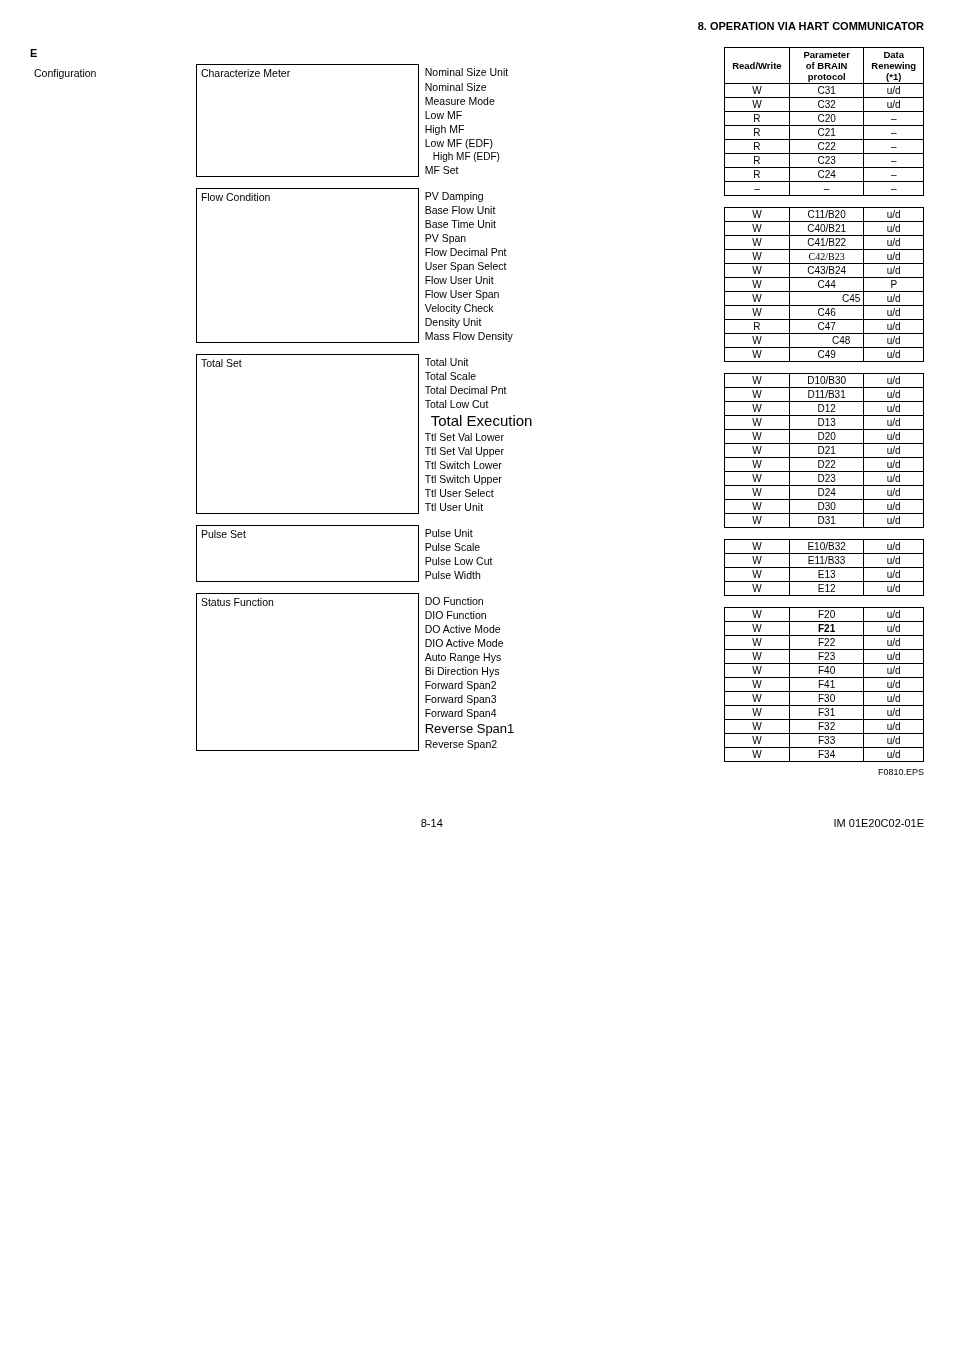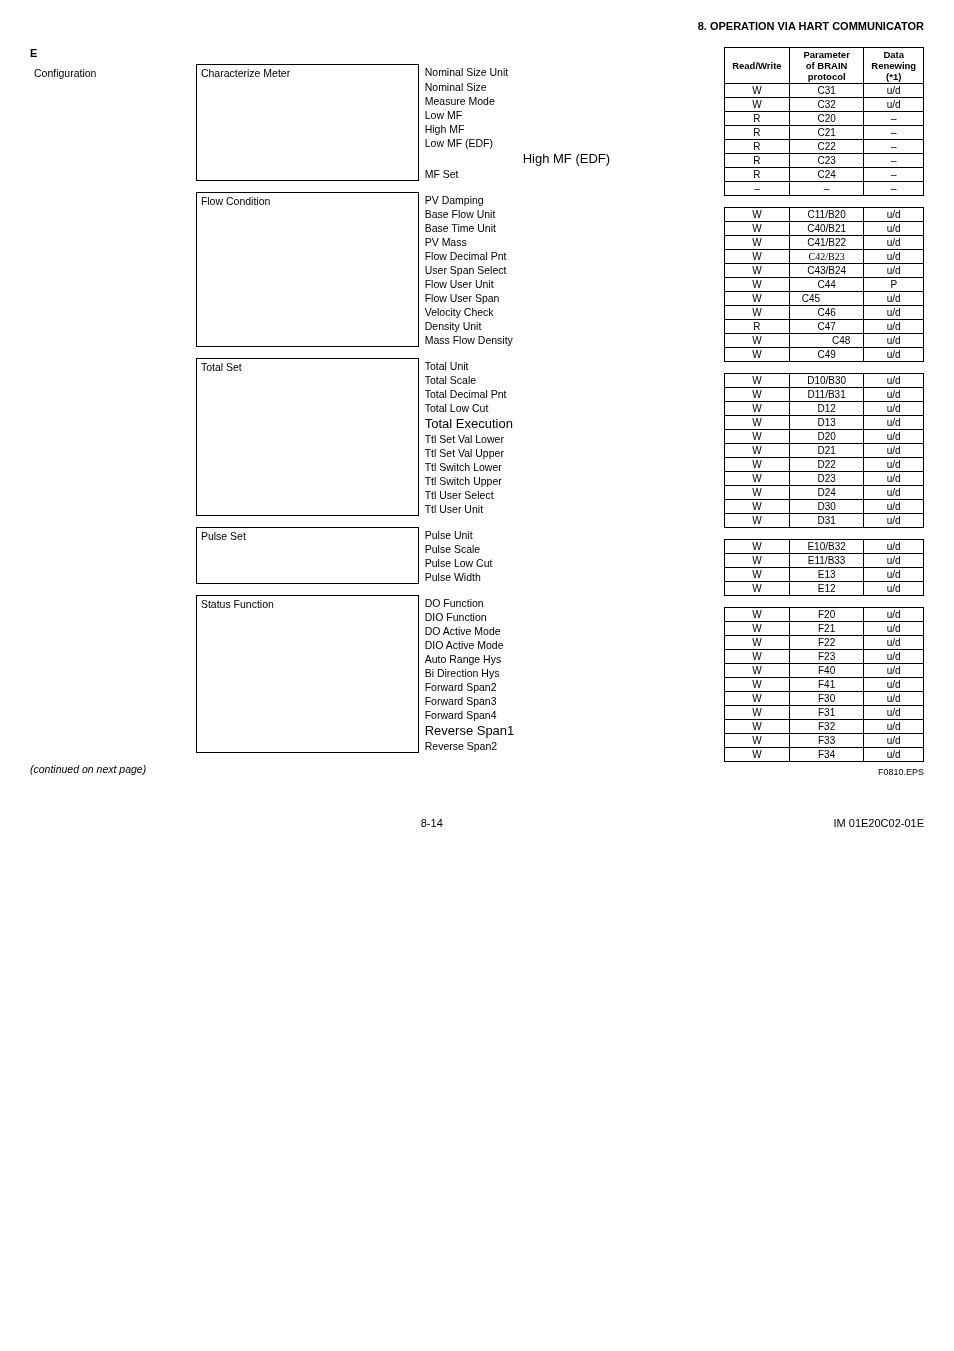--- a/index.html
+++ b/index.html
@@ -106,21 +106,21 @@
           <tr>
             <td style="vertical-align: top; width: 90px; padding-top: 2px; font-size: 10.5px;"></td>
             <td style="width: 160px; padding-left: 6px; font-size: 10.5px;">High MF</td>
           </tr>
           <tr>
             <td style="vertical-align: top; width: 90px; padding-top: 2px; font-size: 10.5px;"></td>
             <td style="width: 160px; padding-left: 6px; font-size: 10.5px;">Low MF (EDF)</td>
           </tr>
           <tr>
             <td style="vertical-align: top; width: 90px; padding-top: 2px; font-size: 10.5px;"></td>
-            <td style="width: 160px; padding-left: 4px; font-size: 13px; text-align: center;">High MF (EDF)</td>
+            <td style="width: 160px; padding-left: 14px; font-size: 10px;">High MF (EDF)</td>
           </tr>
           <tr>
             <td style="vertical-align: top; width: 90px; padding-top: 2px; font-size: 10.5px;"></td>
             <td style="width: 160px; padding-left: 6px; font-size: 10.5px;">MF Set</td>
           </tr>
           <tr>
             <td colspan="3" style="height:12px;"></td>
           </tr>
           <tr>
             <td style="vertical-align: top; width: 90px; padding-top: 2px; font-size: 10.5px;"></td>
@@ -130,21 +130,21 @@
           <tr>
             <td style="vertical-align: top; width: 90px; padding-top: 2px; font-size: 10.5px;"></td>
             <td style="width: 160px; padding-left: 6px; font-size: 10.5px;">Base Flow Unit</td>
           </tr>
           <tr>
             <td style="vertical-align: top; width: 90px; padding-top: 2px; font-size: 10.5px;"></td>
             <td style="width: 160px; padding-left: 6px; font-size: 10.5px;">Base Time Unit</td>
           </tr>
           <tr>
             <td style="vertical-align: top; width: 90px; padding-top: 2px; font-size: 10.5px;"></td>
-            <td style="width: 160px; padding-left: 6px; font-size: 10.5px;">PV Mass</td>
+            <td style="width: 160px; padding-left: 6px; font-size: 10.5px;">PV Span</td>
           </tr>
           <tr>
             <td style="vertical-align: top; width: 90px; padding-top: 2px; font-size: 10.5px;"></td>
             <td style="width: 160px; padding-left: 6px; font-size: 10.5px;">Flow Decimal Pnt</td>
           </tr>
           <tr>
             <td style="vertical-align: top; width: 90px; padding-top: 2px; font-size: 10.5px;"></td>
             <td style="width: 160px; padding-left: 6px; font-size: 10.5px;">User Span Select</td>
           </tr>
           <tr>
@@ -182,21 +182,21 @@
           <tr>
             <td style="vertical-align: top; width: 90px; padding-top: 2px; font-size: 10.5px;"></td>
             <td style="width: 160px; padding-left: 6px; font-size: 10.5px;">Total Decimal Pnt</td>
           </tr>
           <tr>
             <td style="vertical-align: top; width: 90px; padding-top: 2px; font-size: 10.5px;"></td>
             <td style="width: 160px; padding-left: 6px; font-size: 10.5px;">Total Low Cut</td>
           </tr>
           <tr>
             <td style="vertical-align: top; width: 90px; padding-top: 2px; font-size: 10.5px;"></td>
-            <td style="width: 160px; padding-left: 6px; font-size: 13px;">Total Execution</td>
+            <td style="width: 160px; padding-left: 12px; font-size: 15px;">Total Execution</td>
           </tr>
           <tr>
             <td style="vertical-align: top; width: 90px; padding-top: 2px; font-size: 10.5px;"></td>
             <td style="width: 160px; padding-left: 6px; font-size: 10.5px;">Ttl Set Val Lower</td>
           </tr>
           <tr>
             <td style="vertical-align: top; width: 90px; padding-top: 2px; font-size: 10.5px;"></td>
             <td style="width: 160px; padding-left: 6px; font-size: 10.5px;">Ttl Set Val Upper</td>
           </tr>
           <tr>
@@ -278,21 +278,20 @@
           <tr>
             <td style="vertical-align: top; width: 90px; padding-top: 2px; font-size: 10.5px;"></td>
             <td style="width: 160px; padding-left: 6px; font-size: 13px;">Reverse Span1</td>
           </tr>
           <tr>
             <td style="vertical-align: top; width: 90px; padding-top: 2px; font-size: 10.5px;"></td>
             <td style="width: 160px; padding-left: 6px; font-size: 10.5px;">Reverse Span2</td>
           </tr>
         </tbody>
       </table>
-    <div class="continued">(continued on next page)</div>
   </div>
 
   <div class="right-section">
     <table class="right-table" id="rightTable">
       <thead>
         <tr>
           <th class="rw-col">Read/Write</th>
           <th class="param-col">Parameter<br>of BRAIN<br>protocol</th>
           <th class="data-col">Data<br>Renewing<br>(*1)</th>
         </tr>
@@ -367,21 +366,21 @@
             <td style="border: 1px solid rgb(0, 0, 0); text-align: center; padding: 1px 3px; white-space: nowrap;">C43/B24</td>
             <td style="border: 1px solid rgb(0, 0, 0); text-align: center; padding: 1px 3px;">u/d</td>
           </tr>
           <tr>
             <td style="border: 1px solid rgb(0, 0, 0); text-align: center; padding: 1px 3px;">W</td>
             <td style="border: 1px solid rgb(0, 0, 0); text-align: center; padding: 1px 3px; white-space: nowrap;">C44</td>
             <td style="border: 1px solid rgb(0, 0, 0); text-align: center; padding: 1px 3px;">P</td>
           </tr>
           <tr>
             <td style="border: 1px solid rgb(0, 0, 0); text-align: center; padding: 1px 3px;">W</td>
-            <td style="border: 1px solid rgb(0, 0, 0); text-align: left; padding: 1px 12px; white-space: nowrap;">C45</td>
+            <td style="border: 1px solid rgb(0, 0, 0); text-align: right; padding: 1px 3px; white-space: nowrap;">C45</td>
             <td style="border: 1px solid rgb(0, 0, 0); text-align: center; padding: 1px 3px;">u/d</td>
           </tr>
           <tr>
             <td style="border: 1px solid rgb(0, 0, 0); text-align: center; padding: 1px 3px;">W</td>
             <td style="border: 1px solid rgb(0, 0, 0); text-align: center; padding: 1px 3px; white-space: nowrap;">C46</td>
             <td style="border: 1px solid rgb(0, 0, 0); text-align: center; padding: 1px 3px;">u/d</td>
           </tr>
           <tr>
             <td style="border: 1px solid rgb(0, 0, 0); text-align: center; padding: 1px 3px;">R</td>
             <td style="border: 1px solid rgb(0, 0, 0); text-align: center; padding: 1px 3px; white-space: nowrap;">C47</td>
@@ -481,21 +480,21 @@
           <tr>
             <td colspan="3" style="height:12px; border:none;"></td>
           </tr>
           <tr>
             <td style="border: 1px solid rgb(0, 0, 0); text-align: center; padding: 1px 3px;">W</td>
             <td style="border: 1px solid rgb(0, 0, 0); text-align: center; padding: 1px 3px; white-space: nowrap;">F20</td>
             <td style="border: 1px solid rgb(0, 0, 0); text-align: center; padding: 1px 3px;">u/d</td>
           </tr>
           <tr>
             <td style="border: 1px solid rgb(0, 0, 0); text-align: center; padding: 1px 3px;">W</td>
-            <td style="border: 1px solid rgb(0, 0, 0); text-align: center; padding: 1px 1px; white-space: nowrap;">F21</td>
+            <td style="border: 1px solid rgb(0, 0, 0); text-align: center; padding: 1px 1px; white-space: nowrap; font-weight: bold;">F21</td>
             <td style="border: 1px solid rgb(0, 0, 0); text-align: center; padding: 1px 3px;">u/d</td>
           </tr>
           <tr>
             <td style="border: 1px solid rgb(0, 0, 0); text-align: center; padding: 1px 3px;">W</td>
             <td style="border: 1px solid rgb(0, 0, 0); text-align: center; padding: 1px 3px; white-space: nowrap;">F22</td>
             <td style="border: 1px solid rgb(0, 0, 0); text-align: center; padding: 1px 3px;">u/d</td>
           </tr>
           <tr>
             <td style="border: 1px solid rgb(0, 0, 0); text-align: center; padding: 1px 3px;">W</td>
             <td style="border: 1px solid rgb(0, 0, 0); text-align: center; padding: 1px 3px; white-space: nowrap;">F23</td>

